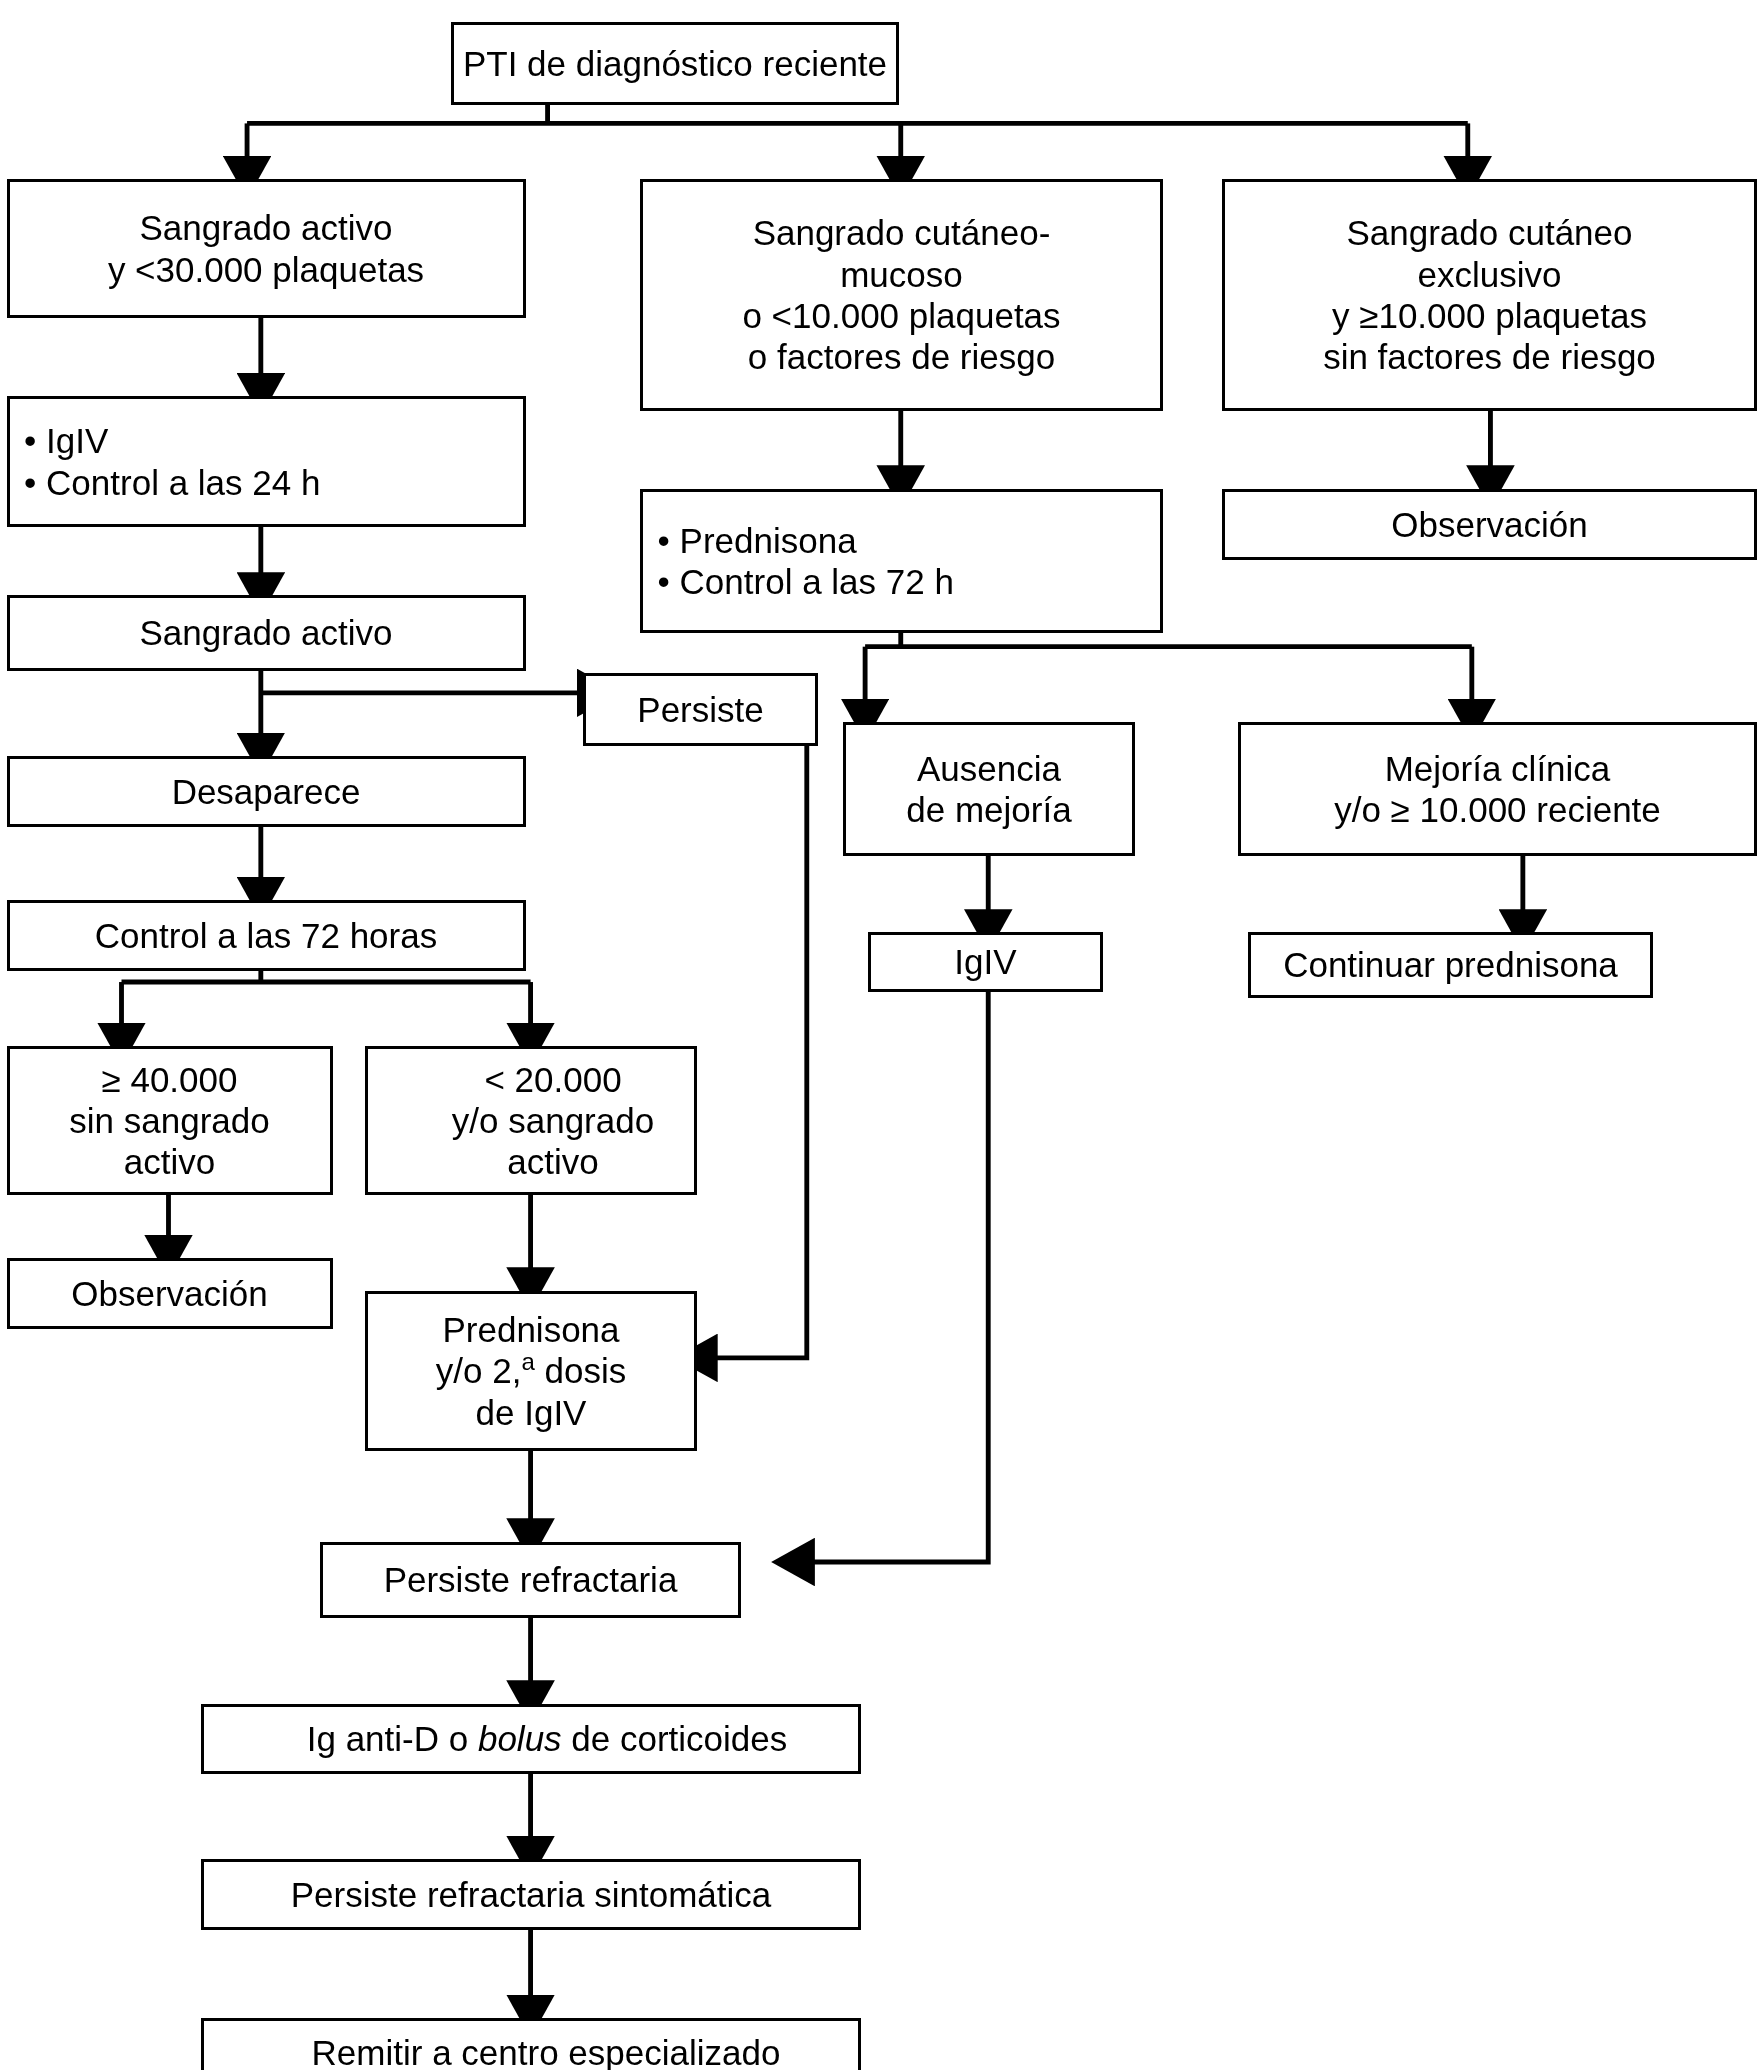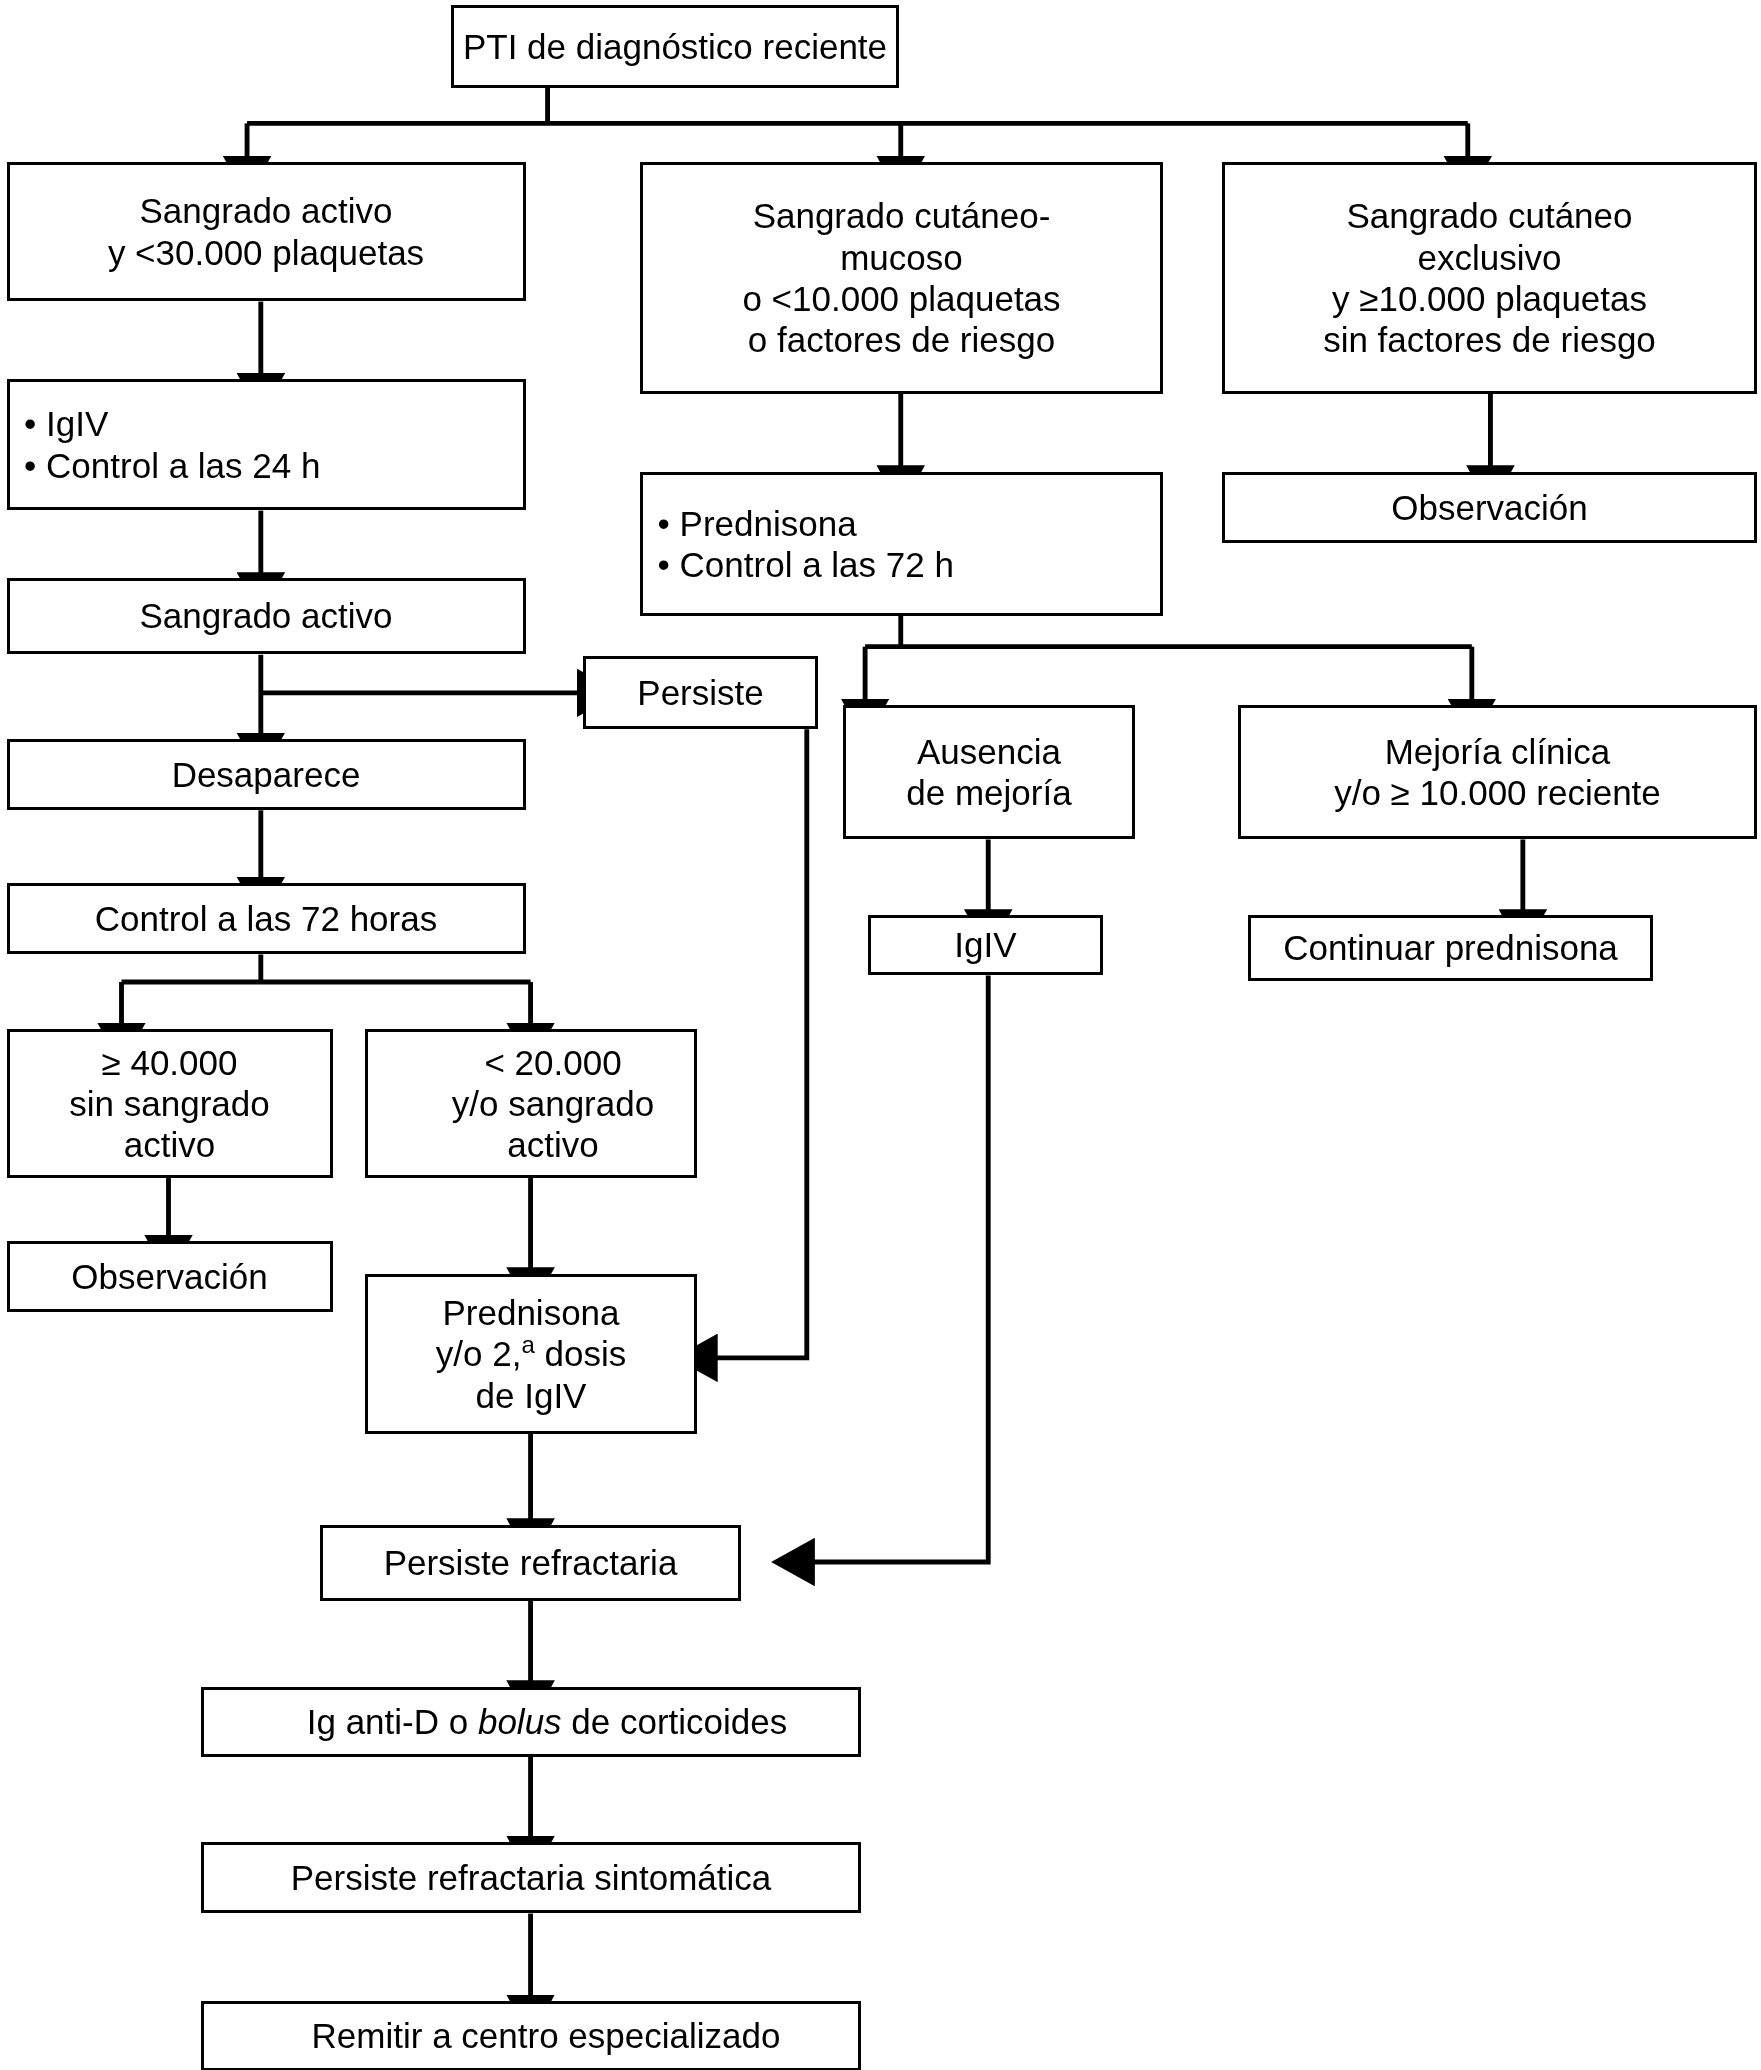--- a/index.html
+++ b/index.html
@@ -1,21 +1,21 @@
 <!DOCTYPE html>
 <html style="font-size:13px"><head>
 <meta charset="utf-8">
 <style>
   html,body{margin:0;padding:0;background:#ffffff;}
   #root{position:relative;width:1761px;height:2071px;background:#fff;
         font-family:"Liberation Sans",sans-serif;}
   svg{position:absolute;left:0;top:0;width:1761px;height:2071px;}
   .node{position:absolute;box-sizing:border-box;border:3.2px solid #000;background:#fff;
         display:flex;align-items:center;justify-content:center;text-align:center;
-        font-size:35px;line-height:1.18;color:#000;}
+        font-size:35px;line-height:1.18;color:#000;margin-top:17px;}
   .node.bullets{justify-content:flex-start;text-align:left;padding-left:14.6px;}
   .node .ln{display:block;white-space:nowrap;}
   .node .bl{display:block;white-space:nowrap;}
   .node .bl::before{content:"\2022\00a0";}
   .it{font-style:italic;}
   .sup{font-size:24px;vertical-align:super;line-height:0;}
 </style>
 </head>
 <body>
 

